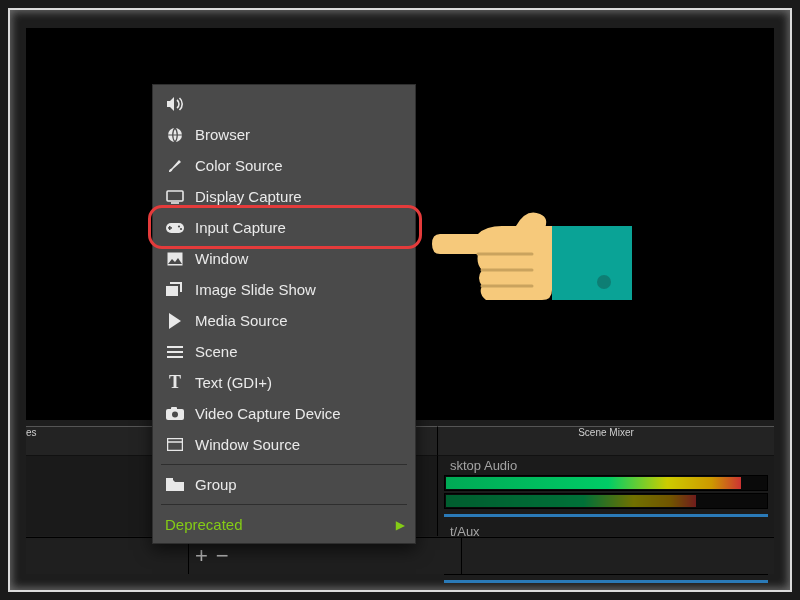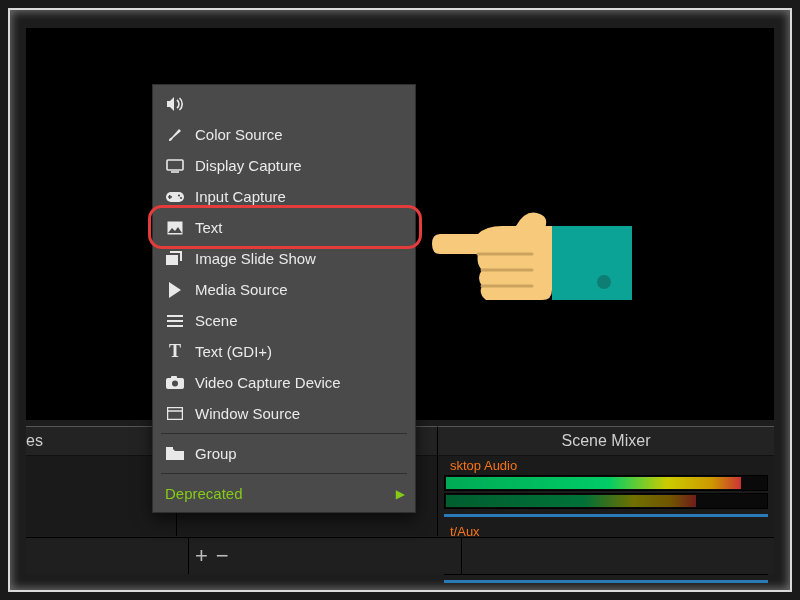--- a/index.html
+++ b/index.html
@@ -1,35 +1,35 @@
 <!DOCTYPE html>
 <html><head>
 <meta charset="utf-8">
 <style>
   html,body{margin:0;padding:0;width:800px;height:600px;background:#1a1a1a;font-family:"Segoe UI",Arial,sans-serif;font-size:15px;color:#e6e6e6;overflow:hidden}
   .frame{position:absolute;left:8px;top:8px;right:8px;bottom:8px;background:#1d1d1d;box-shadow:0 0 8px 4px rgba(200,200,200,.45) inset, 0 0 0 2px #e6e6e6 inset}
   .preview{position:absolute;left:18px;top:20px;right:18px;height:390px;background:#000;border:1px solid #000}
   .preview::after{content:"";position:absolute;inset:2px;background:#000}
   .panels{position:absolute;left:18px;right:18px;top:418px;height:30px;display:flex;background:#1f1f1f}
-  .panel-hdr{flex:0 0 auto;display:flex;align-items:center;justify-content:center;color:#cfcfcf;font-size:16px;border-top:1px solid #555;border-bottom:1px solid #111;background:#232323;position:relative}
+  .panel-hdr{flex:0 0 auto;display:flex;align-items:flex-start;justify-content:center;color:#cfcfcf;font-size:10px;border-top:1px solid #555;border-bottom:1px solid #111;background:#232323;position:relative}
   .panel-hdr .icon{margin-left:auto;margin-right:6px;opacity:.7}
   .hdr-scenes{width:150px;border-right:1px solid #000}
   .hdr-sources{width:260px;border-right:1px solid #000}
   .hdr-mixer{flex:1}
   .midrow{position:absolute;left:18px;right:18px;top:448px;bottom:56px;display:flex;background:#1a1a1a}
   .col{border-right:1px solid #000}
   .col-scenes{width:150px;background:#1a1a1a}
   .col-sources{width:260px;background:#1a1a1a}
   .col-mixer{flex:1;background:#1b1b1b;display:flex;flex-direction:column;gap:4px;padding:2px 6px}
   .bottombar{position:absolute;left:18px;right:18px;bottom:18px;height:36px;display:flex;background:#1f1f1f;border-top:1px solid #000}
   .bottombar .sect{width:150px;display:flex;align-items:center;gap:8px;padding:0 6px;color:#bbb;font-size:22px;border-right:1px solid #000}
   .bottombar .sect2{width:260px;display:flex;align-items:center;gap:8px;padding:0 6px;color:#bbb;font-size:22px;border-right:1px solid #000}
   
   .track{display:flex;flex-direction:column;gap:2px}
-  .track-label{font-size:13px;color:#f97316;padding-left:6px}
+  .track-label{font-size:13px;color:#a3a3a3;padding-left:6px}
   .meter{height:14px;background:#0a0a0a;position:relative;border:1px solid #000}
   .meter .fill{position:absolute;top:1px;bottom:1px;left:1px;background:linear-gradient(to right,#0a5,#0c6 55%,#cc0 75%,#c90 90%,#c33 100%)}
   .meter .fill.dim{filter:brightness(.55)}
   .slider-line{height:3px;background:#2a7ab8;margin:3px 0}
   
   .ctx{position:absolute;left:144px;top:76px;width:262px;background:#4a4a4a;border:1px solid #2f2f2f;box-shadow:0 6px 16px rgba(0,0,0,.6);padding:3px 0}
   .ctx-item{display:flex;align-items:center;gap:10px;height:31px;padding:0 12px;color:#eaeaea;cursor:default}
   .ctx-item .ic{width:20px;height:20px;display:flex;align-items:center;justify-content:center;font-size:16px;color:#e8e8e8}
   .ctx-sep{height:1px;background:#2e2e2e;margin:4px 8px}
   .ctx-item.sub{justify-content:flex-start;position:relative;color:#84cc16}
@@ -103,20 +103,29 @@
       <span class="ic">
           <svg width="18" height="16" viewBox="0 0 18 16">
             <path d="M1 5h3l4-4v14l-4-4H1z" fill="#e8e8e8"></path>
             <path d="M11 4a5 5 0 0 1 0 8M13.5 2a8 8 0 0 1 0 12" fill="none" stroke="#e8e8e8" stroke-width="1.6"></path>
           </svg>
         </span>
     </div>
     <div class="ctx-item">
       <span class="ic">
           <svg width="16" height="16" viewBox="0 0 16 16">
+            <circle cx="8" cy="8" r="7" fill="#e8e8e8"></circle>
+            <path d="M1 8h14M8 1c3 3 3 11 0 14M8 1c-3 3-3 11 0 14" stroke="#4a4a4a" stroke-width="1.2" fill="none"></path>
+          </svg>
+        </span>
+      <span>Browser</span>
+    </div>
+    <div class="ctx-item">
+      <span class="ic">
+          <svg width="16" height="16" viewBox="0 0 16 16">
             <path d="M2 14c0-3 2-3 3-4l7-8 2 2-8 7c-1 1-1 3-4 3z" fill="#e8e8e8"></path>
           </svg>
         </span>
       <span>Color Source</span>
     </div>
     <div class="ctx-item">
       <span class="ic">
           <svg width="18" height="14" viewBox="0 0 18 14">
             <rect x="1" y="1" width="16" height="10" rx="1" fill="none" stroke="#e8e8e8" stroke-width="1.6"></rect>
             <line x1="5" y1="13" x2="13" y2="13" stroke="#e8e8e8" stroke-width="1.6"></line>
@@ -136,21 +145,21 @@
         </span>
       <span>Input Capture</span>
     </div>
     <div class="ctx-item">
       <span class="ic">
           <svg width="16" height="14" viewBox="0 0 16 14">
             <rect x="0.5" y="0.5" width="15" height="13" fill="#e8e8e8"></rect>
             <path d="M1 12l4-5 3 3 3-4 4 6z" fill="#4a4a4a"></path>
           </svg>
         </span>
-      <span>Text</span>
+      <span>Window</span>
     </div>
     <div class="ctx-item">
       <span class="ic">
           <svg width="18" height="16" viewBox="0 0 18 16">
             <rect x="4" y="0" width="12" height="10" fill="#e8e8e8"></rect>
             <rect x="2" y="2" width="12" height="10" fill="#4a4a4a"></rect>
             <rect x="0" y="4" width="12" height="10" fill="#e8e8e8"></rect>
           </svg>
         </span>
       <span>Image Slide Show</span>

